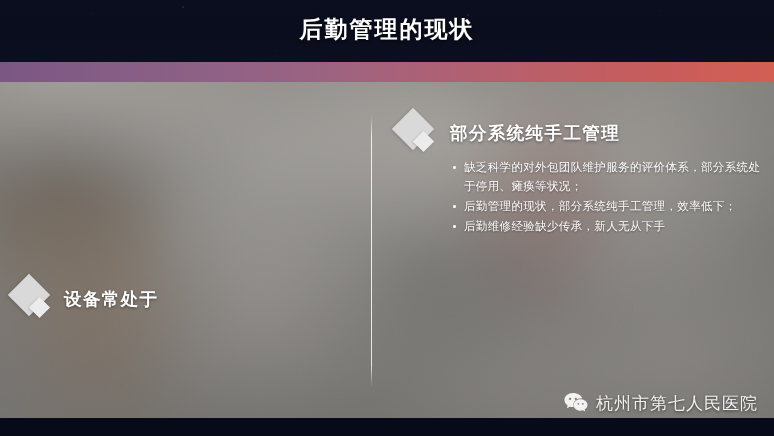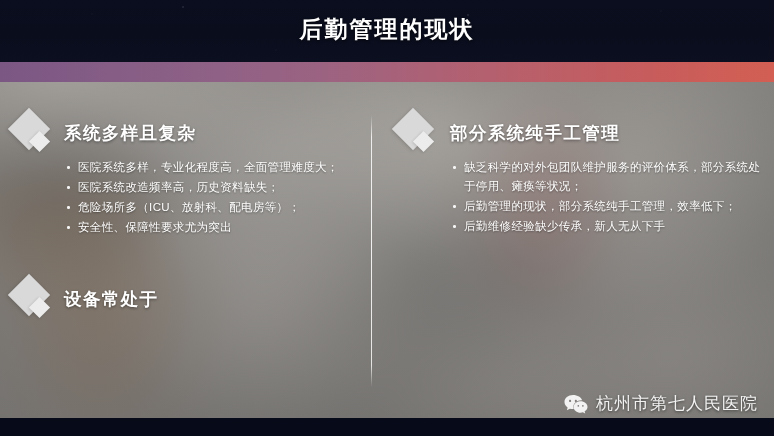--- a/index.html
+++ b/index.html
@@ -232,21 +232,21 @@
   .quad.q2 .bullets { margin-left: 58px; }
   .quad.q1 .bullets { margin-left: 60px; }
   .quad.q3 .bullets { margin-left: 60px; }
 
   
   .watermark {
     position: absolute;
     right: 16px;
     bottom: 3px;
     display: flex;
-    align-items: flex-end;
+    align-items: flex-start;
     gap: 8px;
   }
   .wechat-icon {
     width: 24px;
     height: 21px;
     flex: none;
   }
   .watermark-text {
     color: #f2f2f2;
     font-size: 17px;
@@ -275,35 +275,20 @@
   <div class="accent-bar"></div>
 
   <div class="content">
     <div class="photo-bg"></div>
     <div class="photo-veil"></div>
 
     <div class="v-divider"></div>
 
     <div class="quadrants">
 
-      <div class="quad q0">
-        <div class="quad-head">
-          <div class="diamond-icon">
-            <span class="big"></span>
-            <span class="small"></span>
-          </div>
-          <div class="quad-title">系统多样且复杂</div>
-        </div>
-        <ul class="bullets">
-          <li>医院系统多样，专业化程度高，全面管理难度大；</li>
-          <li>医院系统改造频率高，历史资料缺失；</li>
-          <li>危险场所多（ICU、放射科、配电房等）；</li>
-          <li>安全性、保障性要求尤为突出</li>
-        </ul>
-      </div>
 
       <div class="quad q1">
         <div class="quad-head">
           <div class="diamond-icon">
             <span class="big"></span>
             <span class="small"></span>
           </div>
           <div class="quad-title">部分系统纯手工管理</div>
         </div>
         <ul class="bullets">

